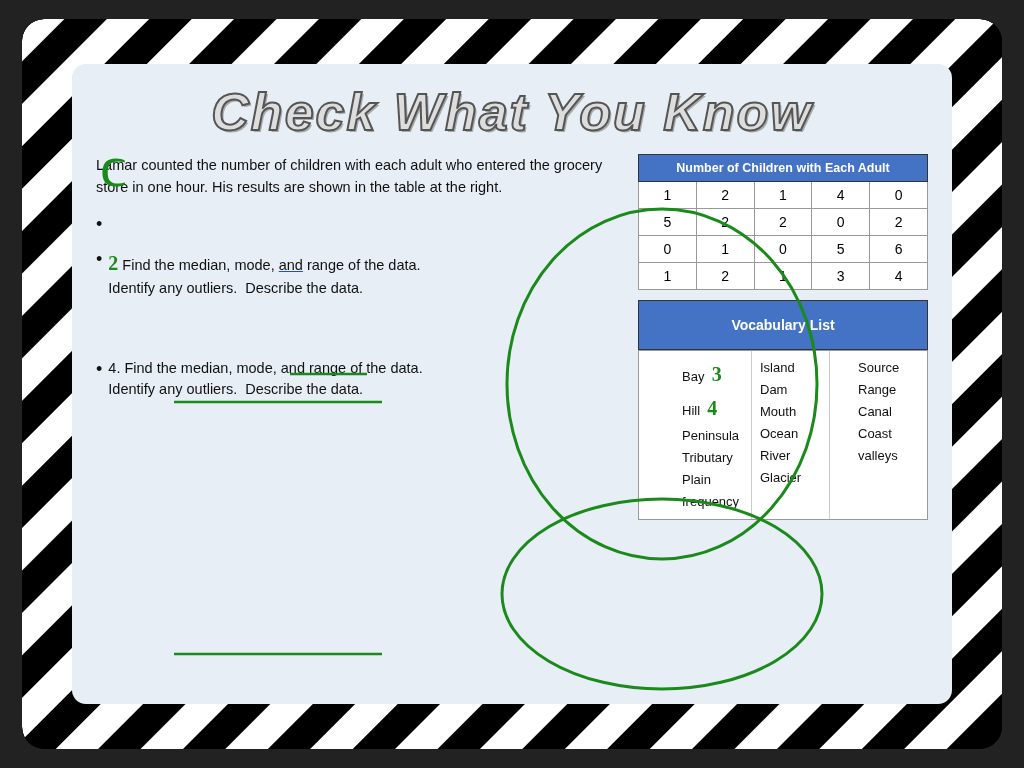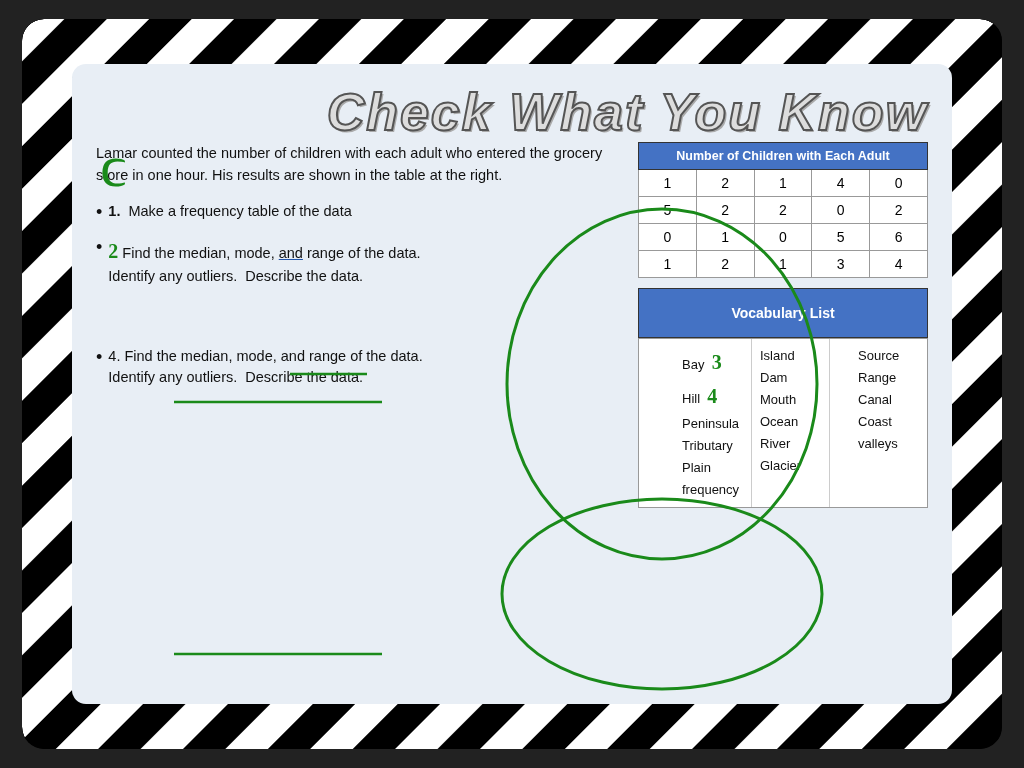--- a/index.html
+++ b/index.html
@@ -31,22 +31,22 @@
       position: relative;
       width: 880px;
       height: 640px;
       background: #e8eef5;
       border-radius: 14px;
       z-index: 10;
       padding: 18px 24px 18px 24px;
     }
 
     .title-area {
-      text-align: right;
-      margin-bottom: 0;
+      text-align: center;
+      margin-bottom: 12px;
     }
 
     .title-text {
       font-size: 52px;
       font-weight: 900;
       font-family: 'Arial Black', sans-serif;
       color: #ddd;
       -webkit-text-stroke: 2px #555;
       letter-spacing: 2px;
       text-shadow: 2px 2px 0 #aaa;
@@ -222,23 +222,20 @@
       <span class="title-text">Check What You Know</span>
     </div>
 
     <div class="content-area">
 
       <div class="left-col">
         <p class="intro-text">Lamar counted the number of children with each adult who entered the grocery store in one hour.  His results are shown in the table at the right.</p>
 
         <div class="bullet-item">
           <span class="bullet">•</span>
-          <span>
-            <strong>1.</strong>&nbsp; Make a frequency table of the data
-          </span>
         </div>
 
         <div class="bullet-item">
           <span class="bullet">•</span>
           <span>
             <span class="hand-annot">2</span>&nbsp;Find the median, mode, <span class="underline-text">and</span> range of the data.<br>
             Identify any outliers.&nbsp; Describe the data.
           </span>
         </div>
 

